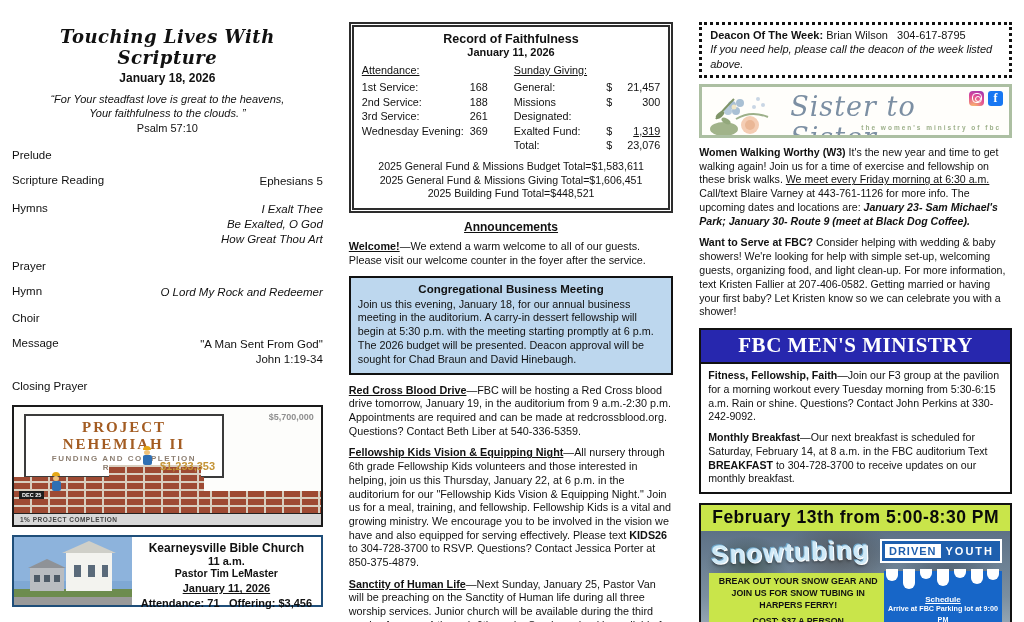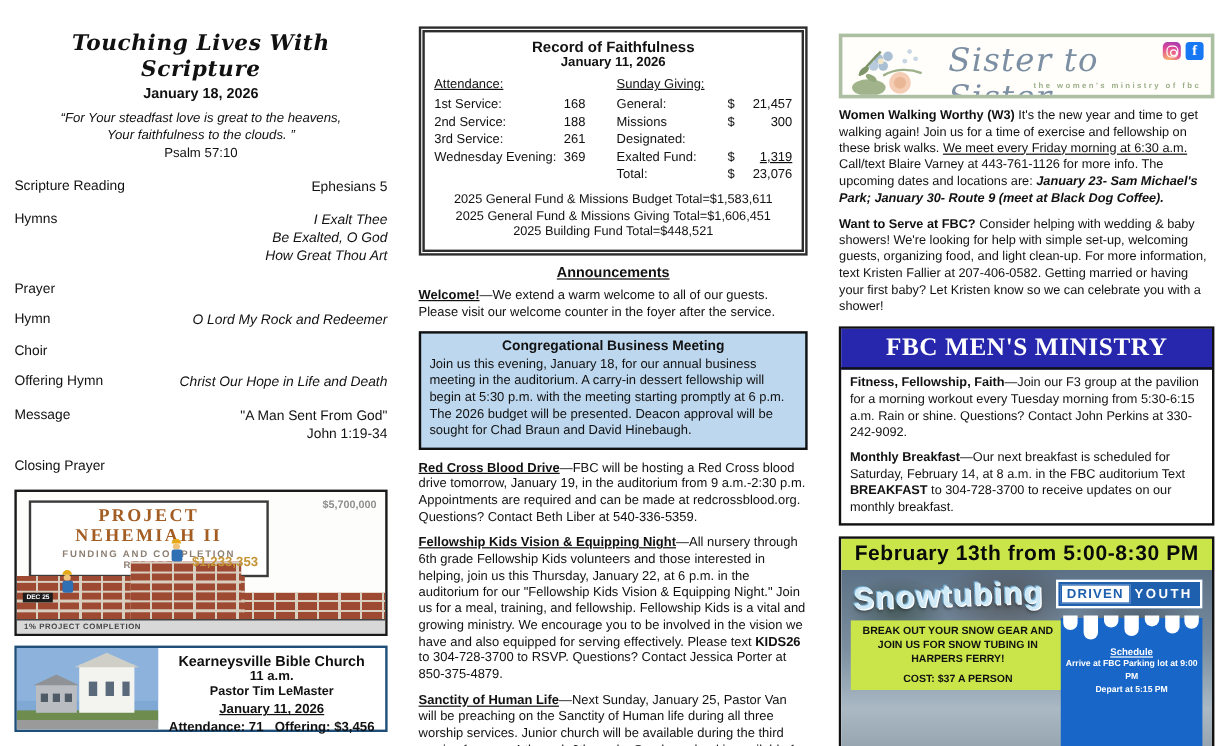--- a/index.html
+++ b/index.html
@@ -124,42 +124,41 @@
 
   <div class="col-left">
     <div class="bulletin-title">Touching Lives With Scripture</div>
     <div class="bulletin-date">January 18, 2026</div>
     <div class="verse pre">“For Your steadfast love is great to the heavens,
 Your faithfulness to the clouds. ”</div>
     <div class="verse-ref">Psalm 57:10</div>
 
     <div class="svc">
       <div class="svc-row">
+        <span class="svc-label">Prelude</span>
+      </div>
+      <div class="svc-row">
         <span class="svc-label">Scripture Reading</span>
         <span class="svc-value">Ephesians 5</span>
       </div>
       <div class="svc-row">
         <span class="svc-label">Hymns</span>
         <span class="svc-value i pre">I Exalt Thee
 Be Exalted, O God
 How Great Thou Art</span>
       </div>
       <div class="svc-row">
         <span class="svc-label">Prayer</span>
       </div>
       <div class="svc-row">
         <span class="svc-label">Hymn</span>
         <span class="svc-value i">O Lord My Rock and Redeemer</span>
       </div>
       <div class="svc-row">
         <span class="svc-label">Choir</span>
-      </div>
-      <div class="svc-row">
-        <span class="svc-label">Offering Hymn</span>
-        <span class="svc-value i">Christ Our Hope in Life and Death</span>
       </div>
       <div class="svc-row">
         <span class="svc-label">Message</span>
         <span class="svc-value pre">"A Man Sent From God"
 John 1:19-34</span>
       </div>
       <div class="svc-row">
         <span class="svc-label">Closing Prayer</span>
       </div>
     </div>
@@ -288,20 +287,24 @@
 
     <p class="para"><span class="lead-u">Red Cross Blood Drive</span><span>—FBC will be hosting a Red Cross blood drive tomorrow, January 19, in the auditorium from 9 a.m.-2:30 p.m. Appointments are required and can be made at redcrossblood.org. Questions? Contact Beth Liber at 540-336-5359.</span></p>
 
     <p class="para"><span class="lead-u">Fellowship Kids Vision &amp; Equipping Night</span><span>—All nursery through 6th grade Fellowship Kids volunteers and those interested in helping, join us this Thursday, January 22, at 6 p.m. in the auditorium for our "Fellowship Kids Vision &amp; Equipping Night." Join us for a meal, training, and fellowship. Fellowship Kids is a vital and growing ministry. We encourage you to be involved in the vision we have and also equipped for serving effectively. Please text </span><span class="b">KIDS26</span><span> to 304-728-3700 to RSVP. Questions? Contact Jessica Porter at 850-375-4879.</span></p>
 
     <p class="para"><span class="lead-u">Sanctity of Human Life</span><span>—Next Sunday, January 25, Pastor Van will be preaching on the Sanctity of Human life during all three worship services. Junior church will be available during the third service for ages 4 through 6th grade. Sunday school is available for all ages.</span></p>
 
   </div>
 
   <div class="col-right">
+    <div class="deacon-box">
+      <div class="deacon-line1"><span class="b">Deacon Of The Week:</span> <span>Brian Wilson</span>&nbsp;&nbsp;&nbsp;<span>304-617-8795</span></div>
+      <div class="deacon-note">If you need help, please call the deacon of the week listed above.</div>
+    </div>
 
     <div class="sister-banner">
       <div class="sister-flowers">
         <svg width="84" height="50" viewBox="0 0 84 50">
           <ellipse cx="18" cy="40" rx="14" ry="7" fill="#8aa06e" opacity="0.8"></ellipse>
           <path d="M30 30 C40 24, 52 24, 62 28" stroke="#9db08a" stroke-width="2" fill="none"></path>
           <circle cx="26" cy="16" r="4" fill="#a9c0d4"></circle>
             <circle cx="34" cy="14" r="4" fill="#a9c0d4"></circle>
           <circle cx="30" cy="22" r="4" fill="#a9c0d4"></circle>
             <circle cx="22" cy="22" r="4" fill="#b7cbdc"></circle>

